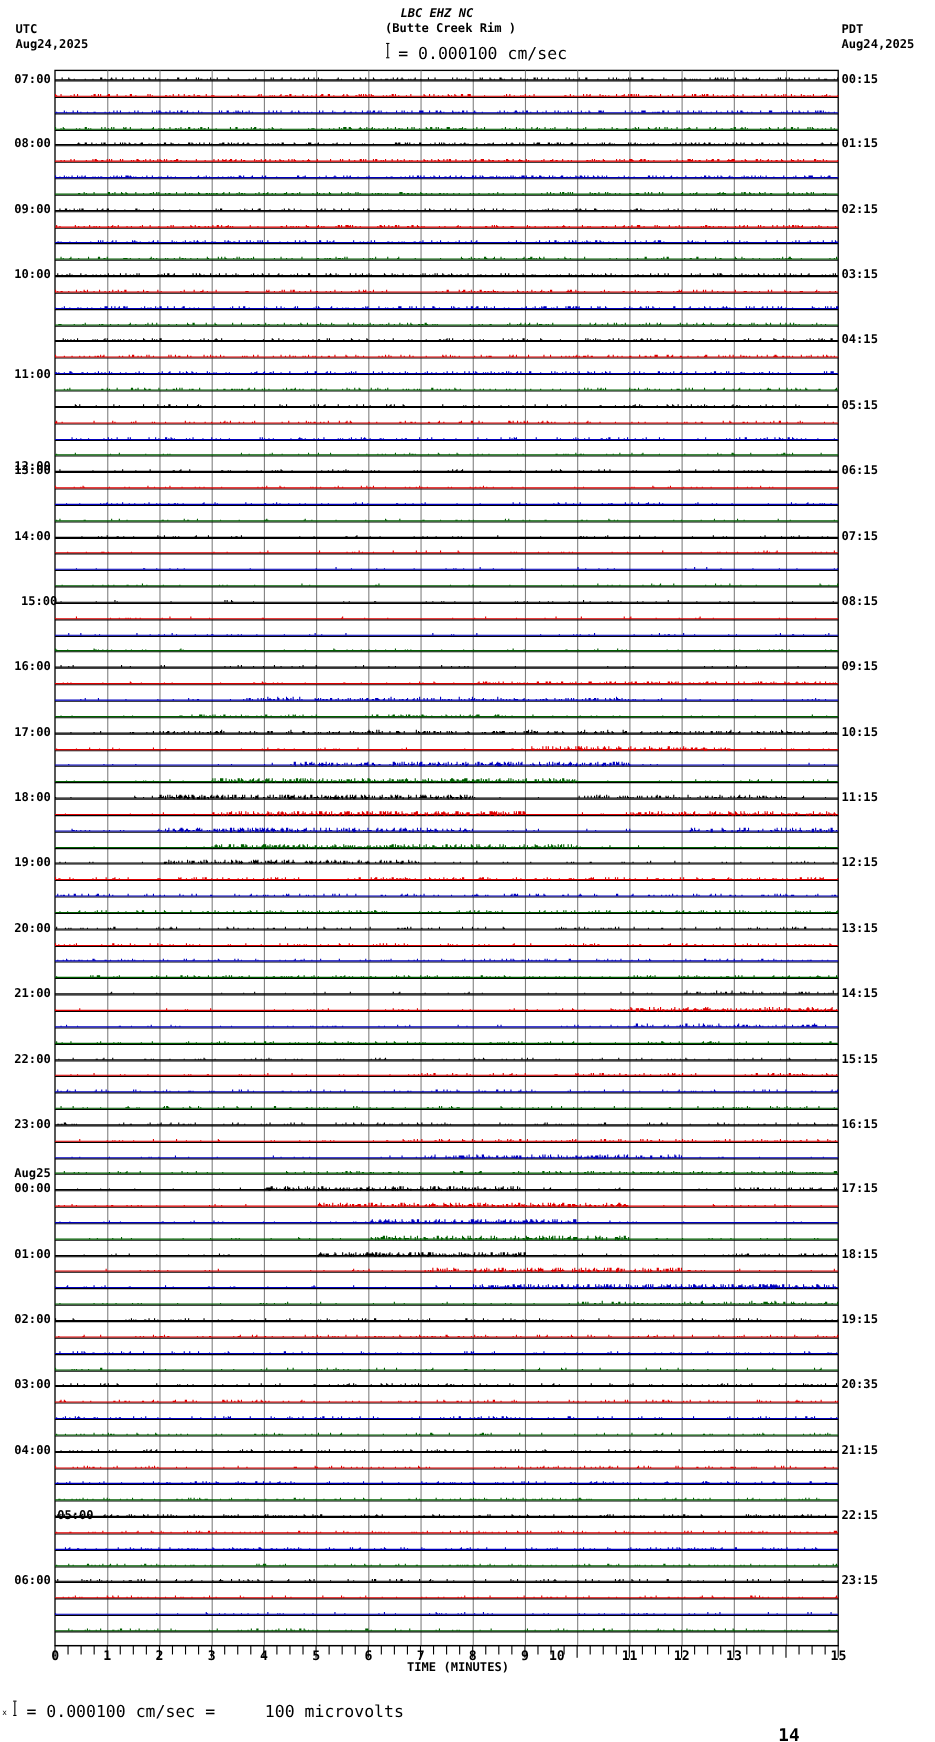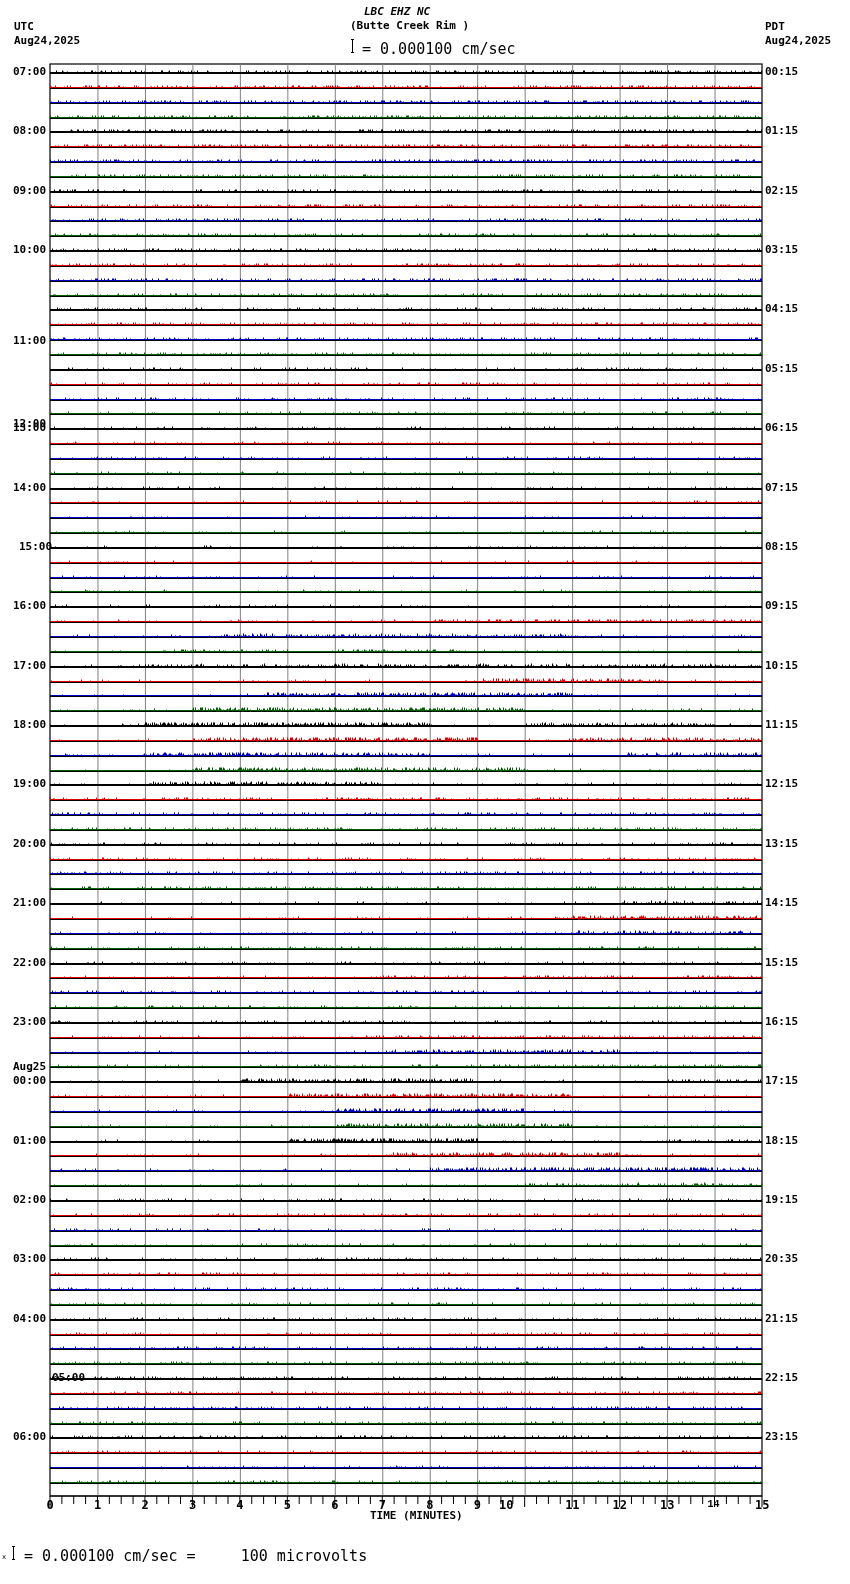--- a/index.html
+++ b/index.html
@@ -398,21 +398,21 @@
     <div class="lbl" style="left: 236.367px; top: 1499px; font-size: 12px;">4</div>
     <div class="lbl" style="left: 283.833px; top: 1499px; font-size: 12px;">5</div>
     <div class="lbl" style="left: 331.3px; top: 1499px; font-size: 12px;">6</div>
     <div class="lbl" style="left: 378.767px; top: 1499px; font-size: 12px;">7</div>
     <div class="lbl" style="left: 426.233px; top: 1499px; font-size: 12px;">8</div>
     <div class="lbl" style="left: 473.7px; top: 1499px; font-size: 12px;">9</div>
     <div class="lbl" style="left: 499px; top: 1499px; font-size: 12px;">10</div>
     <div class="lbl" style="left: 565.133px; top: 1499px; font-size: 12px;">11</div>
     <div class="lbl" style="left: 612.6px; top: 1499px; font-size: 12px;">12</div>
     <div class="lbl" style="left: 660.067px; top: 1499px; font-size: 12px;">13</div>
-    <div class="lbl" style="left: 707.533px; top: 1499px; font-size: 10px; font-family: Liberation Mono, monospace;">14</div>
+    <div class="lbl" style="left: 707.533px; top: 1572px; font-size: 16px;">14</div>
     <div class="lbl" style="left: 755px; top: 1499px; font-size: 12px;">15</div>
     <div class="lbl" style="left: 370px; top: 1510px; font-size: 11px;">TIME (MINUTES)</div>
     <div class="lbl" style="left: 13px; top: 66px;">07:00</div>
     <div class="lbl" style="left: 13px; top: 125px;">08:00</div>
     <div class="lbl" style="left: 13px; top: 185px;">09:00</div>
     <div class="lbl" style="left: 13px; top: 244px;">10:00</div>
     <div class="lbl" style="left: 13px; top: 303px; margin-top: 32px;">11:00</div>
     <div class="lbl" style="left: 13px; top: 370px; margin-top: 48px;">12:00</div>
     <div class="lbl" style="left: 13px; top: 422px;">13:00</div>
     <div class="lbl" style="left: 13px; top: 482px;">14:00</div>

